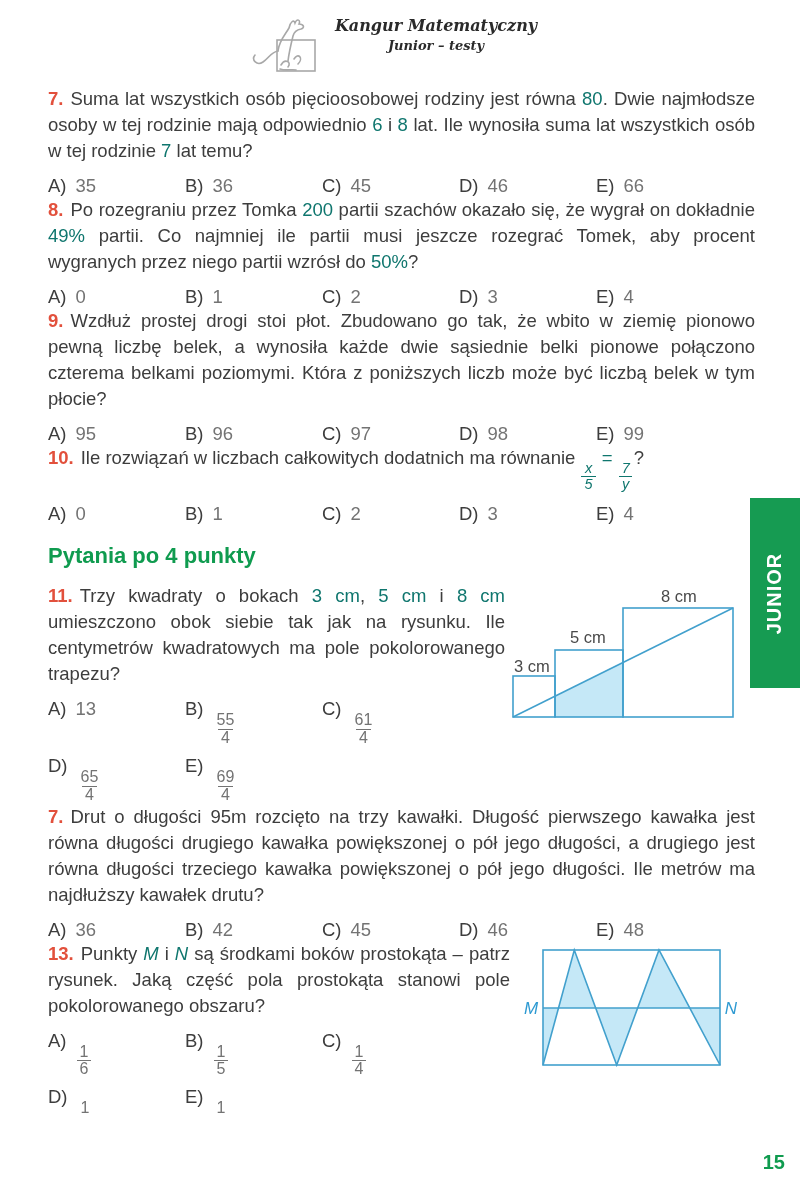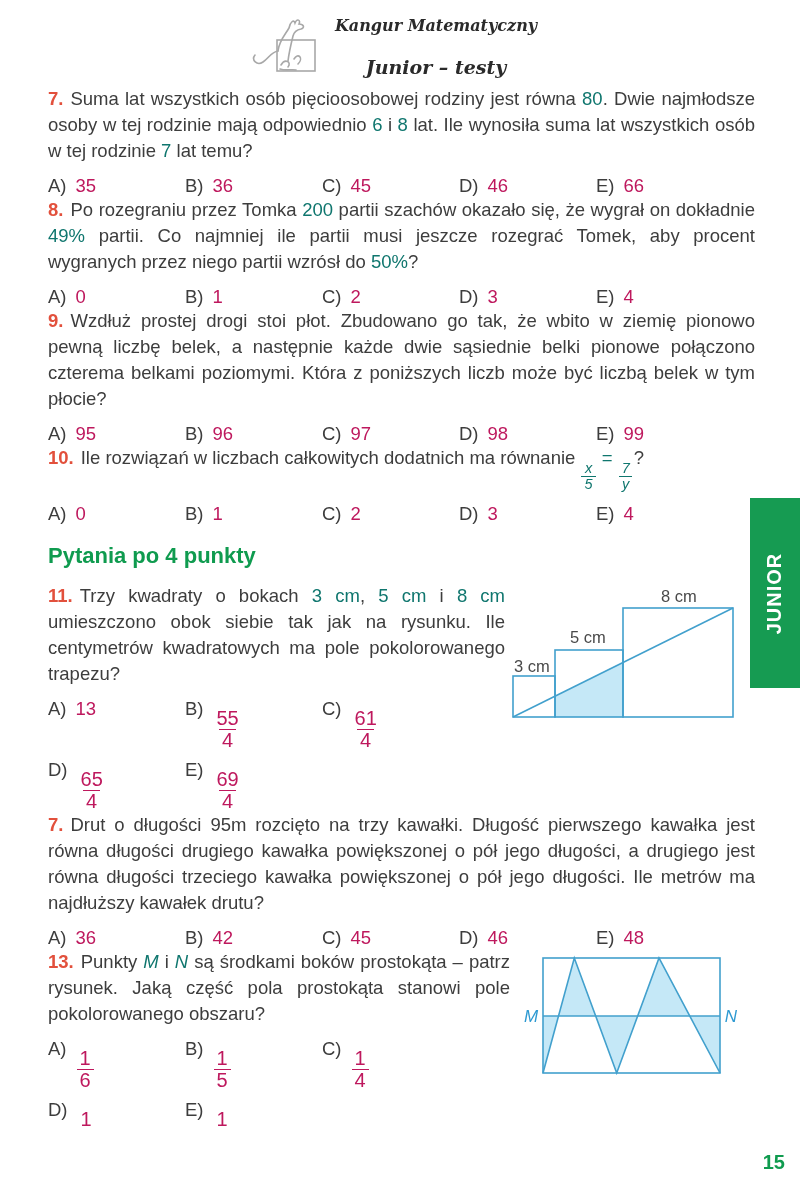--- a/index.html
+++ b/index.html
@@ -6,42 +6,42 @@
   .page{position:relative;width:800px;height:1189px;background:#ffffff;margin:0 auto;
         font-family:"Liberation Sans",sans-serif;color:#3d3d3d;overflow:hidden;}
   .content{position:absolute;left:48px;top:0;width:707px;}
 
   
   .header{position:relative;height:86px;}
   .logo{position:absolute;left:203px;top:12px;}
   .header-text{position:absolute;left:268px;top:16px;width:240px;text-align:center;
                font-family:"DejaVu Serif",serif;font-style:italic;font-weight:bold;color:#2a2a2a;}
   .header-line1{font-size:16px;}
-  .header-line2{font-size:19px;margin-top:21px;}
+  .header-line2{font-size:13px;margin-top:3px;}
 
   
   .question{}
   .question.first{margin-top:0;}
   .qtext{margin:0;font-size:18.5px;line-height:26px;text-align:justify;}
   .qnum{font-weight:bold;color:#e2503c;margin-right:7px;}
   .hl{color:#0f766e;}
   .it{font-style:italic;}
 
   .answers{display:flex;margin-top:11px;line-height:22px;font-size:18.5px;}
   .answers.sub{margin-top:8px;}
   .opt{width:137px;display:flex;align-items:flex-start;}
   .optlab{margin-right:9px;color:#3d3d3d;}
-  .optval{color:#be185d;}
+  .optval{color:#737373;}
 
   .frac{display:inline-flex;flex-direction:column;align-items:center;line-height:1.05;
         font-size:14.5px;vertical-align:-9px;margin:0 1px;}
   .frac .fnum{padding:0 3px;}
   .frac .fden{border-top:1.4px solid currentColor;padding:0 3px;}
   .frac.it .fnum,.frac.it .fden{font-style:italic;}
-  .answers .frac{vertical-align:-10px;font-size:20px;}
+  .answers .frac{vertical-align:-10px;font-size:16px;}
 
   .section-heading{margin:18px 0 14px 0;font-size:22px;font-weight:bold;color:#0f9b4f;
                    font-family:"Liberation Sans",sans-serif;}
 
   
   .qrow{display:flex;}
   .qmain{width:462px;}
   .qfigure{flex:1;display:flex;justify-content:flex-end;align-items:flex-start;}
 
   
@@ -128,21 +128,21 @@
             <span class="optval"><span>3</span></span>
           </span>
           <span class="opt">
             <span class="optlab">E)</span>
             <span class="optval"><span>4</span></span>
           </span>
         </div>
     </section>
 
     <section class="question">
-      <p class="qtext"><span class="qnum">9.</span><span><span>Wzdłuż prostej drogi stoi płot. Zbudowano go tak, że wbito w ziemię pionowo pewną liczbę belek, a następnie każde dwie sąsiednie belki pionowe połączono czterema belkami poziomymi. Która z poniższych liczb może być liczbą belek w tym płocie?</span></span></p>
+      <p class="qtext"><span class="qnum">9.</span><span><span>Wzdłuż prostej drogi stoi płot. Zbudowano go tak, że wbito w ziemię pionowo pewną liczbę belek, a wynosiła każde dwie sąsiednie belki pionowe połączono czterema belkami poziomymi. Która z poniższych liczb może być liczbą belek w tym płocie?</span></span></p>
       <div class="answers">
           <span class="opt">
             <span class="optlab">A)</span>
             <span class="optval"><span>95</span></span>
           </span>
           <span class="opt">
             <span class="optlab">B)</span>
             <span class="optval"><span>96</span></span>
           </span>
           <span class="opt">

